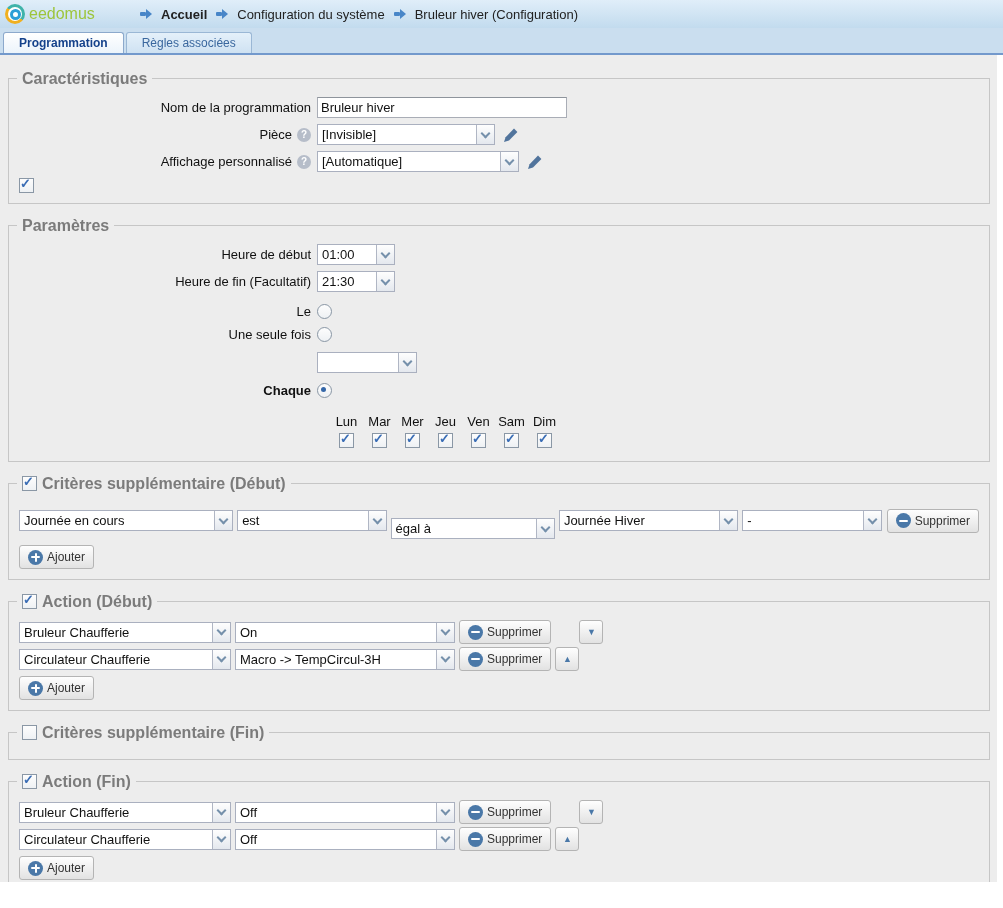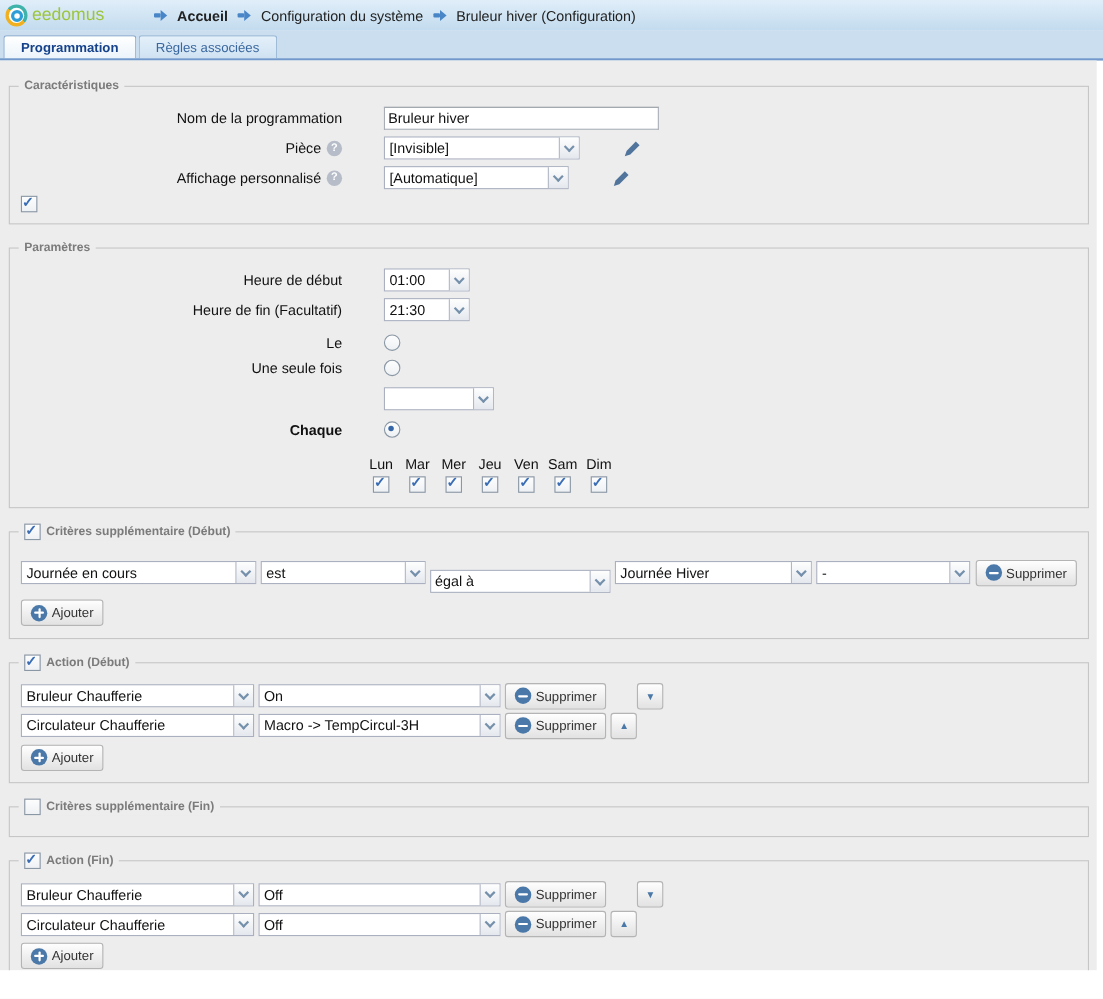--- a/index.html
+++ b/index.html
@@ -20,24 +20,24 @@
   .barrow::after{content:"";position:absolute;left:7px;top:1px;border-left:6px solid #4886c8;border-top:5px solid transparent;border-bottom:5px solid transparent;}
 
   
   .tabstrip{height:25px;background:#cadeef;border-bottom:2px solid #7399cc;display:flex;align-items:flex-end;padding-left:3px;}
   .tab{height:20px;line-height:20px;padding:0 15px;font-size:12px;border:1px solid #9ab7d5;border-bottom:none;border-radius:3px 3px 0 0;background:linear-gradient(#e4f0fa,#cfe2f2);color:#3a679e;margin-right:2px;cursor:pointer;}
   .tab.active{background:linear-gradient(#ffffff,#ecf4fb);color:#15428b;font-weight:bold;border-color:#8ca9cc;}
 
   
   .content{margin-right:6px;background:#ededed;box-sizing:border-box;height:827px;padding-top:23px;overflow:hidden;}
   .fs{border:1px solid #c6c6c6;margin:0 7px 21px 8px;position:relative;padding:18px 10px 10px;}
-  .fs-legend{position:absolute;top:-8px;left:8px;background:#ededed;padding:0 5px;font-size:11px;font-weight:bold;color:#7b7b7b;display:flex;align-items:flex-end;gap:5px;line-height:15px;}
+  .fs-legend{position:absolute;top:-8px;left:8px;background:#ededed;padding:0 5px;font-size:16px;font-weight:bold;color:#7b7b7b;display:flex;align-items:flex-end;gap:5px;line-height:15px;}
   .fs.empty{padding:10px 10px 16px;}
 
-  .frow{display:flex;align-items:center;margin-bottom:6px;gap:32px;}
+  .frow{display:flex;align-items:center;margin-bottom:6px;}
   .flabel{width:292px;flex:none;padding-right:6px;font-size:13px;color:#111;display:flex;justify-content:flex-end;align-items:center;gap:5px;}
 
   input.txt{width:242px;height:19px;border:1px solid #a9adb6;border-top-color:#8e949c;font-size:13px;padding:0 3px;font-family:"Liberation Sans",sans-serif;color:#111;background:#fff;}
 
   .select{display:flex;align-items:stretch;height:21px;border:1px solid #aab0bf;background:#fff;box-sizing:border-box;cursor:pointer;}
   .select-text{flex:1;padding:2px 4px 0;font-size:13px;color:#111;white-space:nowrap;overflow:hidden;}
   .select-trigger{width:17px;flex:none;border-left:1px solid #b0b6c4;background:linear-gradient(#fefefe,#e4e8ee);display:flex;align-items:center;justify-content:center;}
   .chev{width:5px;height:5px;border-right:2px solid #7590ab;border-bottom:2px solid #7590ab;transform:rotate(45deg);margin-top:-3px;}
 
   .checkbox{width:13px;height:13px;flex:none;border:1px solid #8a97a5;background:linear-gradient(#fdfdfd,#eef1f4);position:relative;display:inline-block;cursor:pointer;}
@@ -115,21 +115,21 @@
         <svg width="16" height="16" viewBox="0 0 16 16">
             <path fill="#51749c" d="M1 15l1.6-4.8L11 1.6 14.4 5 6 13.4z"></path>
           </svg>
       </span>
     </div>
     <div class="frow">
       <div class="flabel">
         <span>Affichage personnalisé</span>
         <span class="helpicon">?</span>
       </div>
-      <div class="select" style="width:168px">
+      <div class="select" style="width:202px">
         <span class="select-text">[Automatique]</span>
         <span class="select-trigger">
             <span class="chev"></span>
           </span>
       </div>
       <span class="pencil">
         <svg width="16" height="16" viewBox="0 0 16 16">
             <path fill="#51749c" d="M1 15l1.6-4.8L11 1.6 14.4 5 6 13.4z"></path>
           </svg>
       </span>

